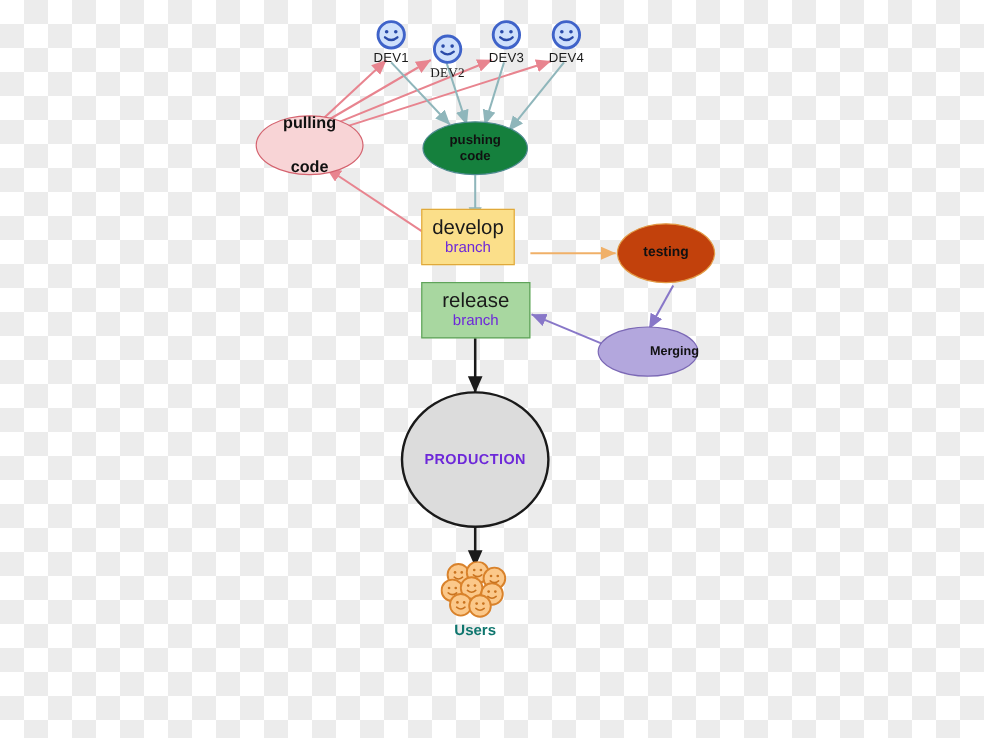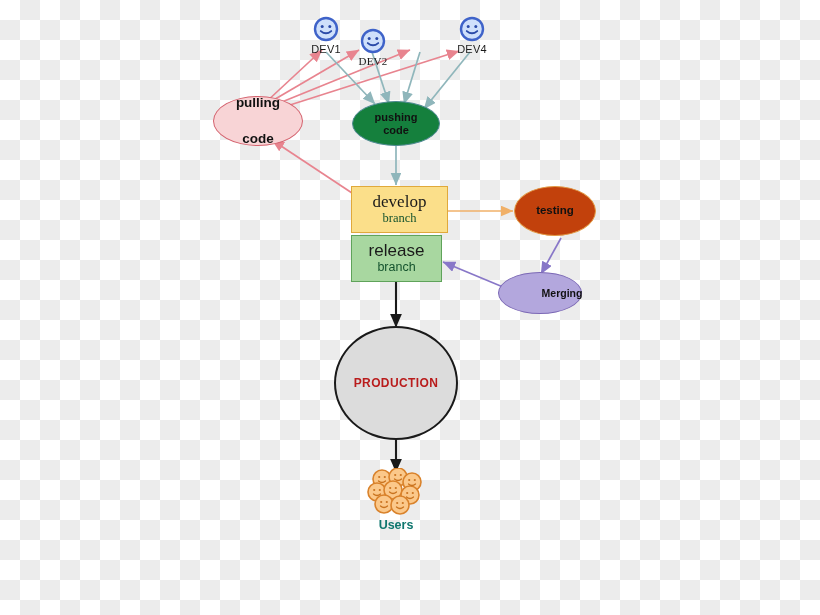--- a/index.html
+++ b/index.html
@@ -69,35 +69,35 @@
     border-style: solid;
     border-width: 1.6px;
   }
   .rect .big {
     font-size: 17px;
     color: #1a1a1a;
     line-height: 1.05;
   }
   .rect .small {
     font-size: 12.5px;
-    color: #14532d;
+    color: #6d28d9;
     line-height: 1.2;
     margin-top: 1px;
   }
   
   #production {
     border-radius: 50%;
     background: #dcdcdc;
     border: 2.2px solid #1a1a1a;
   }
   #production .t1 {
     font-size: 12px;
     font-weight: bold;
     letter-spacing: .4px;
-    color: #b91c1c;
+    color: #6d28d9;
   }
   
   #users-label {
     position: absolute;
     width: 90px;
     text-align: center;
     font-size: 12.5px;
     font-weight: bold;
     color: #0f766e;
   }
@@ -164,20 +164,29 @@
   <div class="node dev" style="left:347px; top:28px;font-family:Liberation Serif, serif;">
     <svg width="26" height="26" viewBox="0 0 26 26">
       <circle cx="13" cy="13" r="11" fill="#cfe0fb" stroke="#3f63c9" stroke-width="2.4"></circle>
       <circle cx="9.2" cy="10.4" r="1.5" fill="#2a4aa8"></circle>
       <circle cx="16.8" cy="10.4" r="1.5" fill="#2a4aa8"></circle>
       <path d="M7.8,15.1 Q13,19.6 18.2,15.1" fill="none" stroke="#2a4aa8" stroke-width="1.9" stroke-linecap="round"></path>
     </svg>
     <div class="dev-label">DEV2</div>
   </div>
 
+  <div class="node dev" style="left:396px; top:16px;">
+    <svg width="26" height="26" viewBox="0 0 26 26">
+      <circle cx="13" cy="13" r="11" fill="#cfe0fb" stroke="#3f63c9" stroke-width="2.4"></circle>
+      <circle cx="9.2" cy="10.4" r="1.5" fill="#2a4aa8"></circle>
+      <circle cx="16.8" cy="10.4" r="1.5" fill="#2a4aa8"></circle>
+      <path d="M7.8,15.1 Q13,19.6 18.2,15.1" fill="none" stroke="#2a4aa8" stroke-width="1.9" stroke-linecap="round"></path>
+    </svg>
+    <div class="dev-label">DEV3</div>
+  </div>
 
   <div class="node dev" style="left:446px; top:16px;">
     <svg width="26" height="26" viewBox="0 0 26 26">
       <circle cx="13" cy="13" r="11" fill="#cfe0fb" stroke="#3f63c9" stroke-width="2.4"></circle>
       <circle cx="9.2" cy="10.4" r="1.5" fill="#2a4aa8"></circle>
       <circle cx="16.8" cy="10.4" r="1.5" fill="#2a4aa8"></circle>
       <path d="M7.8,15.1 Q13,19.6 18.2,15.1" fill="none" stroke="#2a4aa8" stroke-width="1.9" stroke-linecap="round"></path>
     </svg>
     <div class="dev-label">DEV4</div>
   </div>
@@ -187,22 +196,22 @@
     <div class="t1" style="font-size:13.5px;">pulling</div>
     <div class="t1" style="font-size:13.5px;">code</div>
   </div>
 
   <div class="node ellipse" style="left:352px; top:101px; width:88px; height:45px;
               background:#15803d; border-color:#4f8a91;">
     <div class="t1" style="font-size:11px;">pushing</div>
     <div class="t1" style="font-size:11px;">code</div>
   </div>
 
-  <div class="node rect" style="left:351px; top:186px; width:97px; height:47px;
-              background:#fbdf8a; border-color:#e0a93b;font-family:Liberation Serif, serif;">
+  <div class="node rect" style="left:351px; top:174px; width:78px; height:47px;
+              background:#fbdf8a; border-color:#e0a93b;">
     <div class="big">develop</div>
     <div class="small">branch</div>
   </div>
 
   <div class="node rect" style="left:351px; top:235px; width:91px; height:47px;
               background:#a8d7a0; border-color:#5fa35a;justify-content:center;">
     <div class="big">release</div>
     <div class="small">branch</div>
   </div>
 

